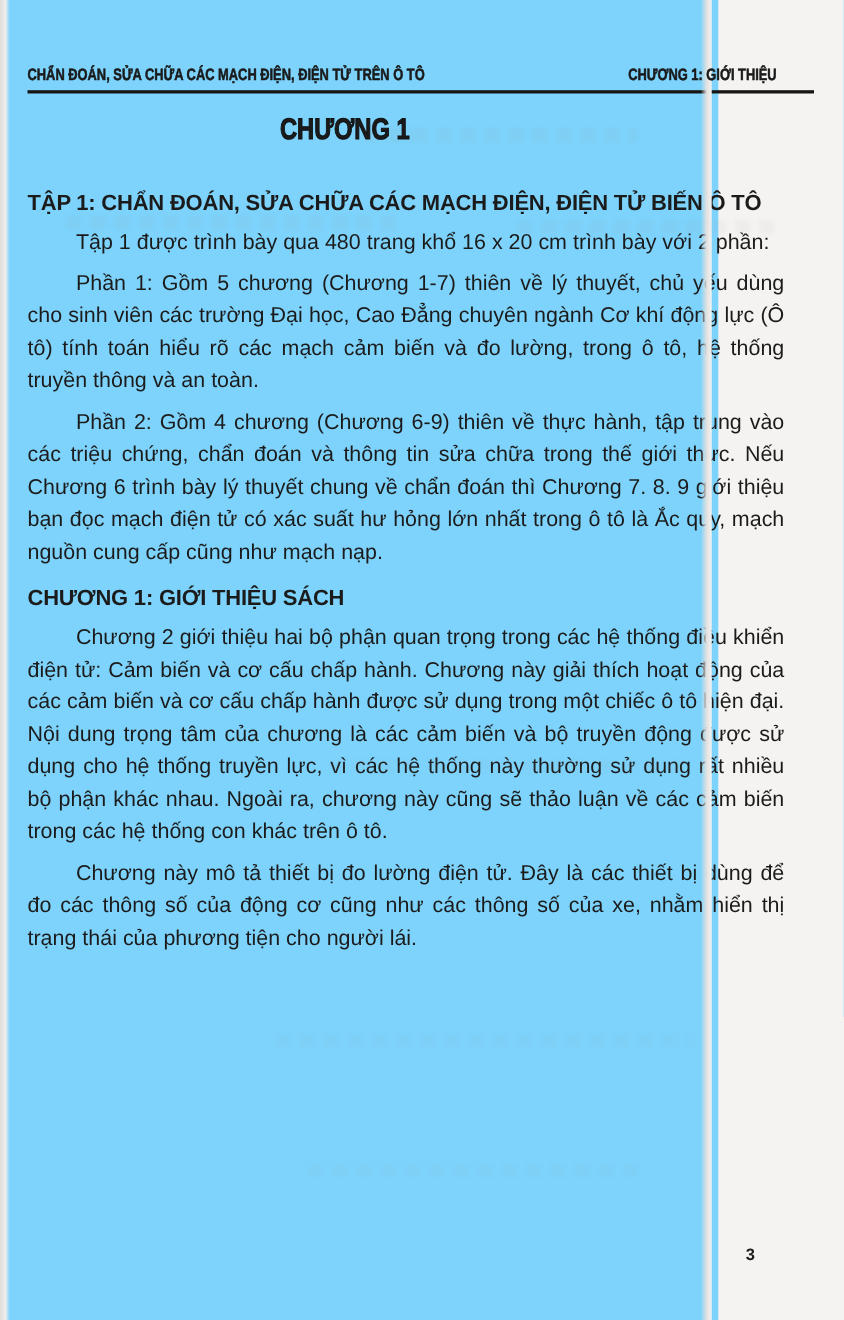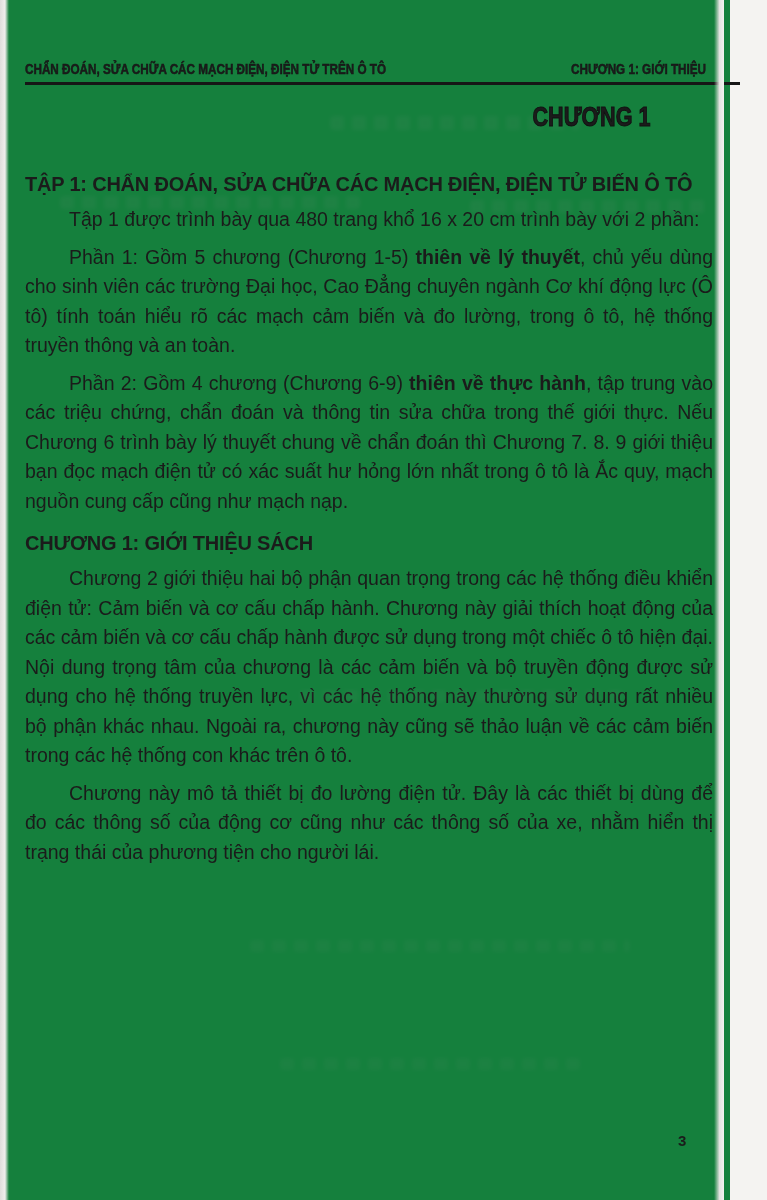--- a/index.html
+++ b/index.html
@@ -5,22 +5,22 @@
   html,body{margin:0;padding:0;}
   body{
     width:767px;height:1200px;
     background:#f4f3f1;
     font-family:"Liberation Sans","DejaVu Sans",sans-serif;
     color:#1b1b1b;
     overflow:hidden;
   }
   .page{
     position:relative;
-    width:730px;height:1200px;
-    background:#15803d;
+    width:653px;height:1200px;
+    background:#7dd3fc;
     box-sizing:border-box;
     padding:60px 54px 0 25px;
   }
   
   .edge-left{
     position:absolute;left:0;top:0;width:9px;height:1200px;
     background:linear-gradient(90deg,#dedddb 0%,#efeeec 55%,rgba(253,253,252,0) 100%);
     pointer-events:none;
   }
   .edge-right{
@@ -57,21 +57,21 @@
     font-size:15px;transform:scaleX(.78);transform-origin:left bottom;
   }
   .runhead .right{
     font-size:15px;transform:scaleX(.78);transform-origin:right bottom;
     margin-right:34px;
   }
   .rule{
     width:715px;height:3px;background:#161616;margin-top:5px;
   }
   .chapter-label{
-    text-align:right;margin:16px 26px 0 0;line-height:32px;
+    text-align:center;margin:16px 26px 0 0;line-height:32px;
   }
   .chapter-label .condensed{
     font-size:27px;transform:scaleX(.8);transform-origin:right center;
     -webkit-text-stroke:1px #111;
   }
   .page-title{
     text-align:center;margin:8px 44px 0 0;line-height:52px;
   }
   .page-title .condensed{
     font-size:42px;transform:scaleX(.78);transform-origin:center center;
@@ -80,21 +80,21 @@
   .body-copy{
     width:688px;margin-top:34px;
     font-size:19.5px;line-height:29.5px;
   }
   p.para{
     margin:0 0 0 0;padding:0;
     text-align:justify;text-indent:44px;
     margin-top:8px;
   }
   p.para.first{margin-top:0;}
-  .bold{font-weight:700;}
+  .bold{font-weight:400;}
   h2.sect{
     margin:12px 0 0 0;padding:0;
     font-size:20px;line-height:26px;font-weight:700;
     text-indent:0;letter-spacing:-.2px;
   }
   .pageno{
     position:absolute;left:678px;top:1132px;
     font-size:15px;font-weight:700;
   }
 </style>
@@ -124,21 +124,21 @@
   </div>
 
 
   <div class="body-copy">
 
 
     <h2 class="sect">TẬP 1:  CHẨN ĐOÁN, SỬA CHỮA CÁC MẠCH ĐIỆN, ĐIỆN TỬ BIẾN Ô TÔ</h2>
 
     <p class="para">Tập 1 được trình bày qua 480 trang khổ 16 x 20 cm trình bày với 2 phần:</p>
 
-    <p class="para"><span>Phần 1: Gồm 5 chương (Chương 1-5) </span><span class="bold">thiên về lý thuyết</span><span>, chủ yếu dùng cho sinh viên các trường Đại học, Cao Đẳng chuyên ngành Cơ khí động lực (Ô tô) tính toán hiểu rõ các mạch cảm biến và đo lường, trong ô tô, hệ thống truyền thông và an toàn.</span></p>
+    <p class="para"><span>Phần 1: Gồm 5 chương (Chương 1-7) </span><span class="bold">thiên về lý thuyết</span><span>, chủ yếu dùng cho sinh viên các trường Đại học, Cao Đẳng chuyên ngành Cơ khí động lực (Ô tô) tính toán hiểu rõ các mạch cảm biến và đo lường, trong ô tô, hệ thống truyền thông và an toàn.</span></p>
 
     <p class="para"><span>Phần 2: Gồm  4 chương (Chương 6-9) </span><span class="bold">thiên về thực hành</span><span>, tập trung vào các triệu chứng, chẩn đoán và thông tin sửa chữa trong thế giới thực. Nếu Chương 6 trình bày lý thuyết chung về chẩn đoán thì Chương 7. 8. 9 giới thiệu bạn đọc mạch điện tử có xác suất hư hỏng lớn nhất trong ô tô là Ắc quy, mạch nguồn cung cấp cũng như mạch nạp.</span></p>
 
     <h2 class="sect" style="margin-top:14px;">CHƯƠNG 1: GIỚI THIỆU SÁCH</h2>
 
 
     <p class="para">Chương 2 giới thiệu hai bộ phận quan trọng trong các hệ thống điều khiển điện tử: Cảm biến và cơ cấu chấp hành. Chương này giải thích hoạt động của các cảm biến và cơ cấu chấp hành được sử dụng trong một chiếc ô tô hiện đại. Nội dung trọng tâm của chương là các cảm biến và bộ truyền động được sử dụng cho hệ thống truyền lực, vì các hệ thống này thường sử dụng rất nhiều bộ phận khác nhau. Ngoài ra, chương này cũng sẽ thảo luận về các cảm biến trong các hệ thống con khác trên ô tô.</p>
 
 
     <p class="para">Chương này mô tả thiết bị đo lường điện tử. Đây là các thiết bị dùng để đo các thông số của động cơ cũng như các thông số của xe, nhằm hiển thị trạng thái của phương tiện cho người lái.</p>

